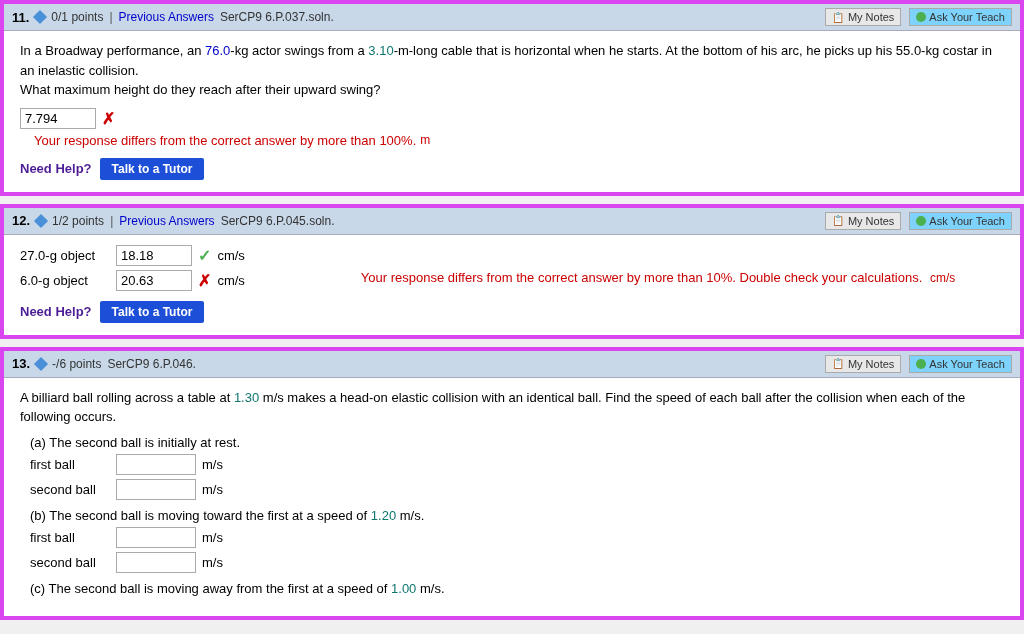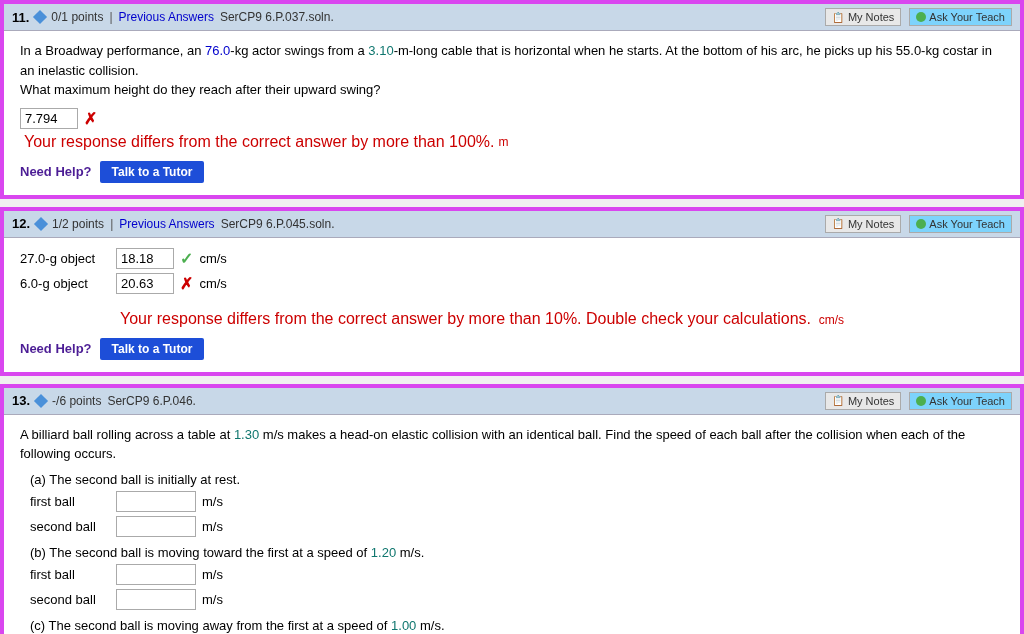--- a/index.html
+++ b/index.html
@@ -115,21 +115,21 @@
 
     .answer-label {
       font-size: 13px;
       min-width: 90px;
     }
 
     .answer-input {
       border: 1px solid #aaa;
       padding: 2px 4px;
       font-size: 13px;
-      width: 58px;
+      width: 76px;
     }
 
     .answer-input-wide {
       width: 80px;
     }
 
     .unit-text {
       font-size: 13px;
     }
 
@@ -140,22 +140,22 @@
     }
 
     .cross-icon {
       color: #cc0000;
       font-size: 16px;
       font-weight: bold;
     }
 
     .error-text {
       color: #cc0000;
-      font-size: 16px;
-      margin-left: 4px;
+      font-size: 13px;
+      margin-left: 14px;
     }
 
     .error-line {
       display: flex;
       align-items: center;
       margin-bottom: 4px;
       margin-left: 0;
       flex-wrap: wrap;
     }
 
@@ -277,21 +277,21 @@
   </div>
   <div class="problem-body">
 
     <div class="answer-row">
       <span class="answer-label">27.0-g object</span>
       <input class="answer-input" type="text" value="18.18" style="">
       <span class="check-icon">✓</span>
       <span class="unit-text">cm/s</span>
     </div>
 
-    <div class="answer-row" style="align-items:flex-start; flex-direction:column; gap:16px;">
+    <div class="answer-row" style="align-items:flex-start; flex-direction:row; gap:6px;">
       <div style="display:flex;align-items:center;gap:6px;">
         <span class="answer-label">6.0-g object</span>
         <input class="answer-input" type="text" value="20.63" style="">
         <span class="cross-icon">✗</span>
         <span class="unit-text">cm/s</span>
       </div>
       <div style="margin-left:96px;">
         <span class="error-text">Your response differs from the correct answer by more than 10%. Double check your calculations.</span>
         <span style="color:#cc0000;font-size:12px;margin-left:4px;">cm/s</span>
       </div>

